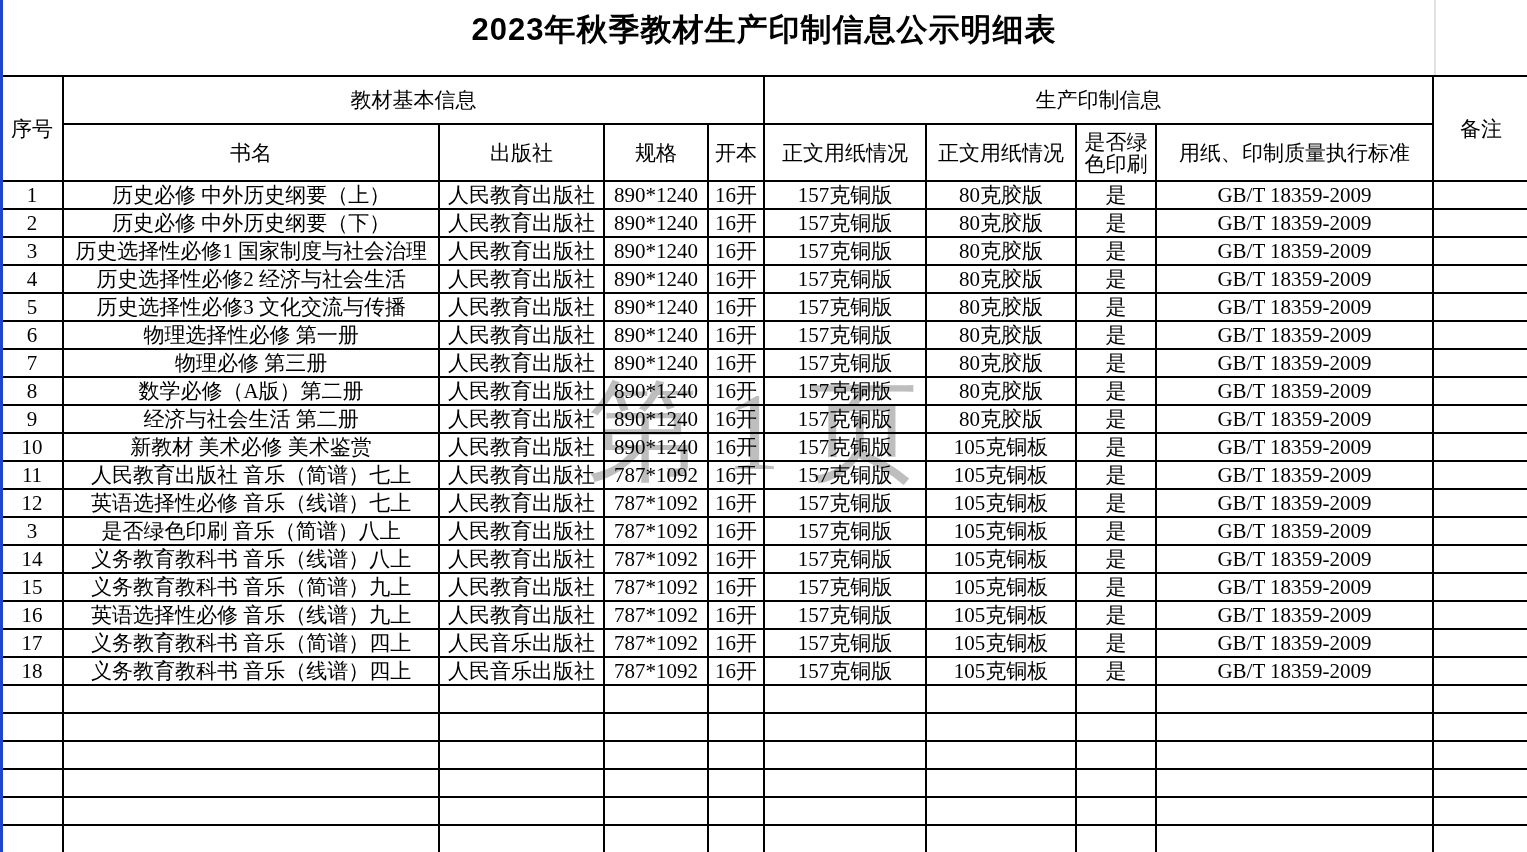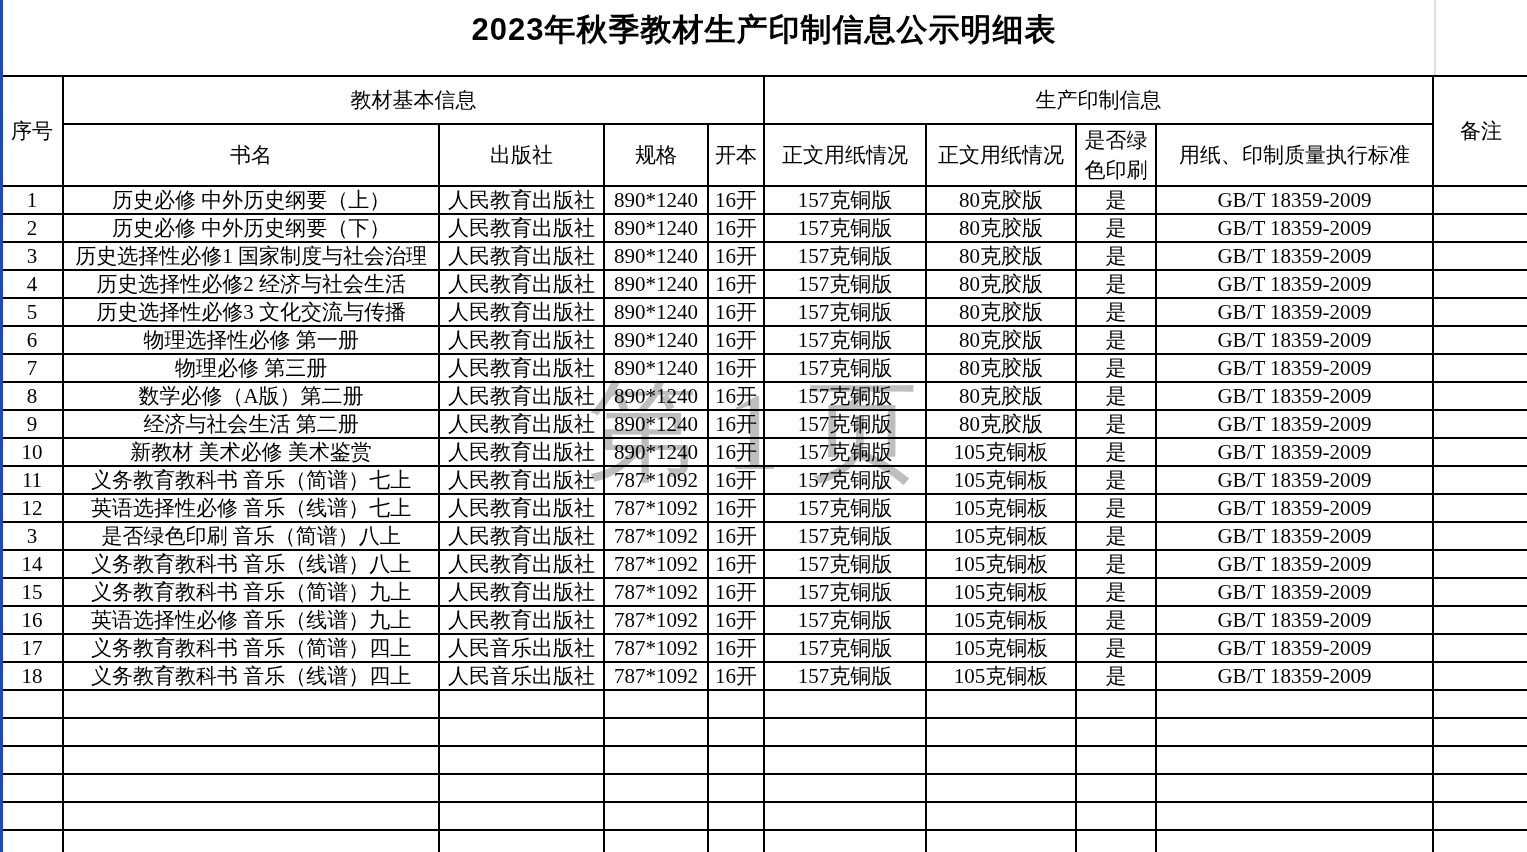--- a/index.html
+++ b/index.html
@@ -26,21 +26,21 @@
     border:2px solid #000;padding:0;font-weight:normal;
     font-size:21px;text-align:center;vertical-align:middle;
     font-family:"Liberation Serif","DejaVu Serif",serif;
     background:transparent;
   }
   .grid th:last-child,.grid td:last-child{border-right:none;}
   .grid tr.h1{height:48px;}
   .grid tr.h2{height:57px;margin-left:28px;}
   .grid tbody tr{height:28px;line-height:26px;}
   .c-book{text-align:left;padding-left:6px;white-space:nowrap;overflow:visible;}
-  .hd-green{text-align:left;padding-left:3px;line-height:30px;font-size:21px;}
+  .hd-green{text-align:left;padding-left:3px;line-height:22px;font-size:21px;}
   .blue-line{position:absolute;left:0;top:0;width:3px;height:852px;background:#1e46c8;z-index:6;}
   .gray-line{position:absolute;left:1434px;top:0;width:2px;height:75px;background:#e2e2e2;z-index:1;}
 </style>
 </head>
 <body>
 
 <div class="sheet">
 
   <div class="watermark">第 1 页</div>
 
@@ -195,21 +195,21 @@
           <td>890*1240</td>
           <td>16开</td>
           <td>157克铜版</td>
           <td>105克铜板</td>
           <td>是</td>
           <td>GB/T 18359-2009</td>
           <td></td>
         </tr>
         <tr>
           <td>11</td>
-          <td class="c-book">义务教育教科书 音乐（简谱）七上</td>
+          <td class="c-book">人民教育出版社 音乐（简谱）七上</td>
           <td>人民教育出版社</td>
           <td>787*1092</td>
           <td>16开</td>
           <td>157克铜版</td>
           <td>105克铜板</td>
           <td>是</td>
           <td>GB/T 18359-2009</td>
           <td></td>
         </tr>
         <tr>

